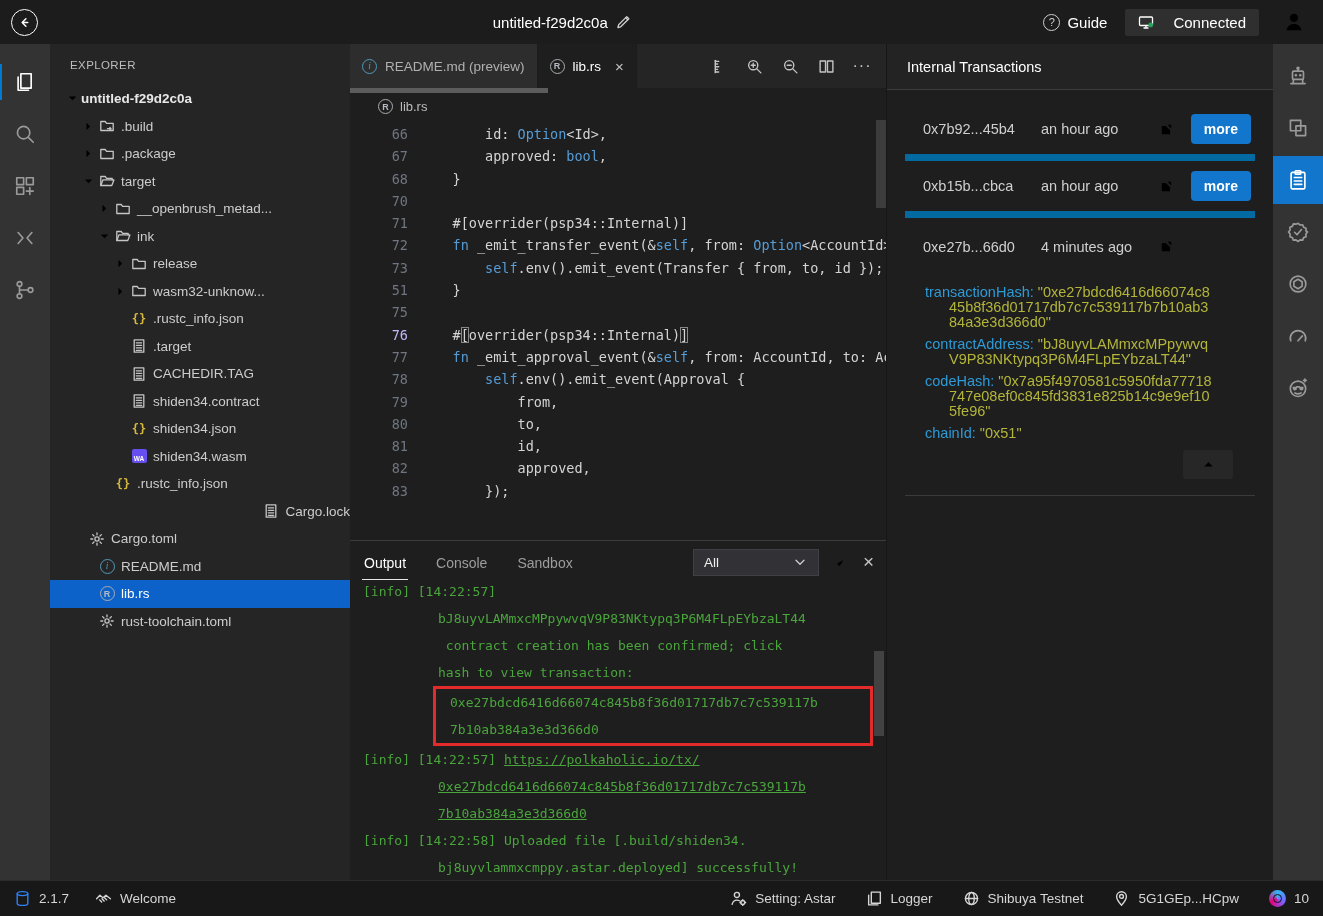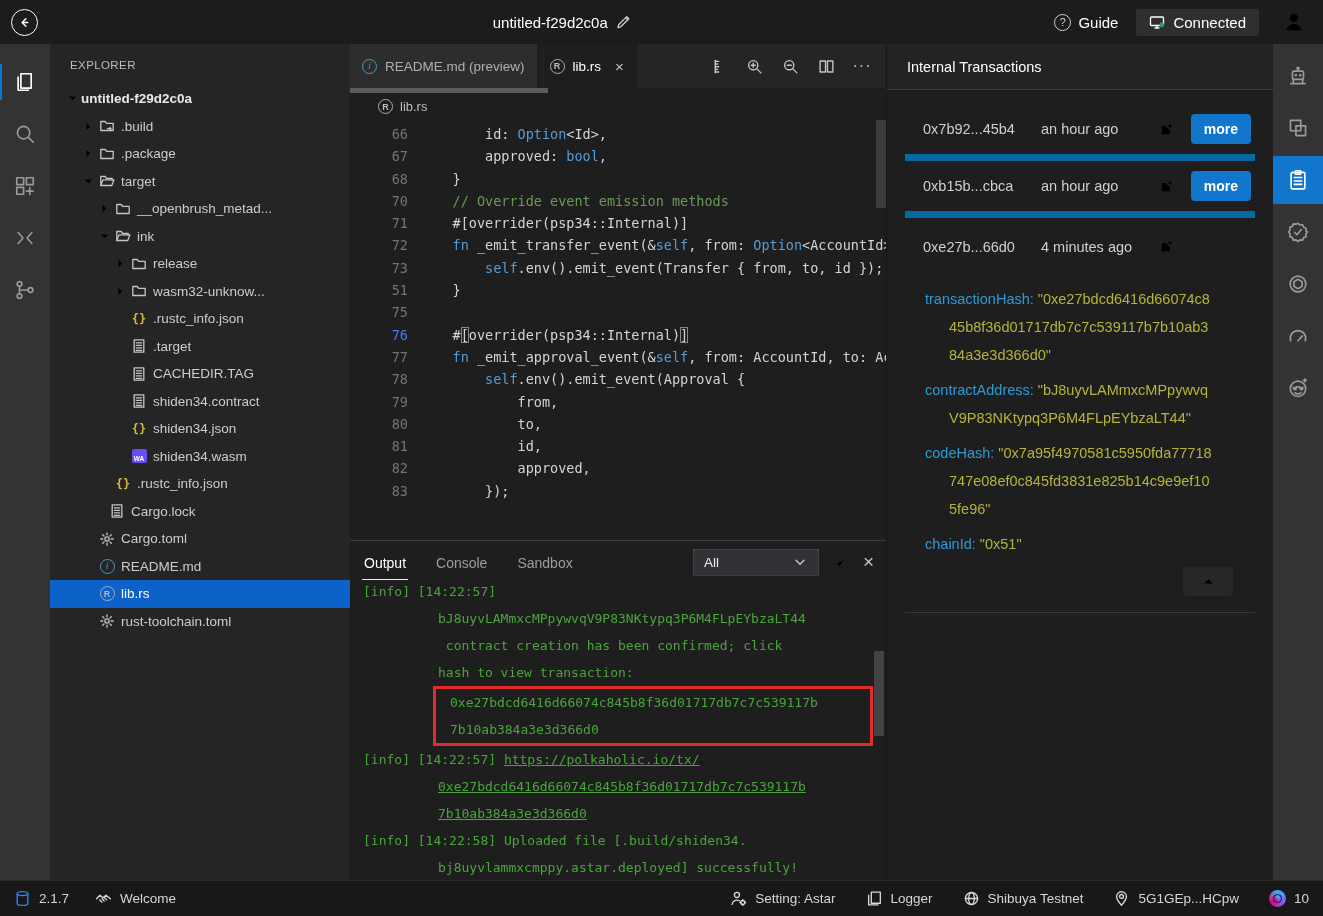--- a/index.html
+++ b/index.html
@@ -15,21 +15,21 @@
   .icon svg{width:16px;height:16px;stroke:currentColor;fill:none;stroke-width:1.3;stroke-linecap:round;stroke-linejoin:round}
 
   
   .titlebar{position:absolute;top:0;left:0;right:0;height:44px;background:#1c1c1c;display:flex;align-items:center;z-index:5}
   .back-btn{width:48px;height:44px;display:flex;align-items:center;justify-content:center;color:#fff;cursor:pointer}
   .back-circ{width:27px;height:27px;border:1.6px solid #fff;border-radius:50%;display:flex;align-items:center;justify-content:center}
   .win-title{position:absolute;left:42.5%;transform:translateX(-50%);display:flex;align-items:center;gap:8px;color:#fff;font-size:15px}
   .tb-right{margin-left:auto;display:flex;align-items:center;gap:18px;padding-right:12px}
   .guide{display:flex;align-items:center;gap:7px;color:#fff;font-size:15px;cursor:pointer}
   .qcirc{width:17px;height:17px;border:1.3px solid #cfcfcf;border-radius:50%;font-size:11px;color:#cfcfcf;display:flex;align-items:center;justify-content:center}
-  .connected-btn{display:flex;align-items:center;gap:8px;background:#2f2f2f;color:#fff;font-size:15px;padding:5px 13px;border-radius:2px;cursor:pointer}
+  .connected-btn{display:flex;align-items:center;gap:19px;background:#2f2f2f;color:#fff;font-size:15px;padding:5px 13px;border-radius:2px;cursor:pointer}
   .avatar{color:#fff;padding:0 6px;cursor:pointer}
   .avatar svg{width:22px;height:22px}
 
   
   .main{position:absolute;top:44px;bottom:36px;left:0;right:0;display:flex}
   .abar{width:50px;background:#333333;display:flex;flex-direction:column;align-items:stretch;flex:none}
   .abar .aitem{height:48px;display:flex;align-items:center;justify-content:center;color:#9a9a9a;cursor:pointer;position:relative;margin-bottom:4px}
   .abar .aitem svg{width:22px;height:22px;stroke-width:1.2}
   .abar.left .aitem.active{color:#fff}
   .abar.left .aitem.active::before{content:"";position:absolute;left:0;top:6px;bottom:6px;width:2px;background:#0078d4}
@@ -60,21 +60,21 @@
   .ed-actions{margin-left:auto;display:flex;align-items:center;gap:8px;padding-right:10px;color:#c5c5c5}
   .ed-actions .aic{width:28px;height:28px;display:flex;align-items:center;justify-content:center;cursor:pointer;border-radius:4px}
   .ed-actions .aic svg{width:17px;height:17px}
   .ellipsis-ic{font-size:16px;letter-spacing:1px;color:#c5c5c5}
   .tabs-scroll{height:5px;background:#1e1e1e;position:relative;flex:none}
   .tabs-scroll .thumb{position:absolute;left:0;top:0;height:5px;width:198px;background:#5c5c5c}
   .breadcrumb{height:27px;display:flex;align-items:center;gap:7px;padding-left:28px;font-size:13px;color:#bcbcbc;flex:none}
   .code{flex:1;overflow:hidden;font-family:"DejaVu Sans Mono",monospace;font-size:13.5px;line-height:22.3px;position:relative;padding-top:3px}
   .cl{display:flex;white-space:pre}
   .ln{width:58px;text-align:right;color:#6e7681;flex:none;padding-right:0}
-  .cl.cur .ln{color:#3b82f6}
+  .cl.cur .ln{color:#c4b5fd}
   .lc{padding-left:12px;color:#d4d4d4}
   .tk-b{color:#569cd6}
   .tk-c{color:#6a9955}
   .tk-box{outline:1px solid #888;outline-offset:-1px}
   .ed-scroll{position:absolute;right:0;top:0;width:10px;height:88px;background:#3c3c3c}
 
   
   .panel{height:340px;flex:none;border-top:1px solid #3c3c3c;display:flex;flex-direction:column;position:relative}
   .panel-head{height:42px;display:flex;align-items:center;padding:0 12px;background:#1e1e1e;position:relative;z-index:2;flex:none}
   .ptab{font-size:14px;color:#9d9d9d;margin-right:26px;padding:10px 2px 8px;cursor:pointer}
@@ -95,21 +95,21 @@
   .rpanel{width:387px;flex:none;background:#1e1e1e;border-left:1px solid #161616;overflow:hidden}
   .rp-head{height:46px;display:flex;align-items:center;padding-left:20px;font-size:14.5px;color:#fff;border-bottom:1px solid #3c3c3c;background:#232324}
   .tx-row{height:57px;display:flex;align-items:center;margin:0 18px;padding:0 4px 0 18px;border-bottom:7px solid #0369a1;font-size:14.5px;color:#cfcfcf}
   .tx-row.noline{border-bottom:none}
   .tx-row:first-of-type{margin-top:14px}
   .tx-hash{width:118px}
   .tx-time{width:118px}
   .tx-link{color:#b9b9b9;margin-right:14px;cursor:pointer}
   .tx-link svg{width:15px;height:15px}
   .more-btn{margin-left:auto;background:var(--accent);color:#fff;font-weight:bold;font-size:14px;border:none;border-radius:4px;padding:7px 13px;cursor:pointer}
-  .tx-detail{padding:10px 30px 0 38px;font-size:14.5px;line-height:28px}
+  .tx-detail{padding:10px 30px 0 38px;font-size:14.5px;line-height:15px}
   .kv{padding-left:24px;text-indent:-24px;word-break:break-all;margin-bottom:7px;max-width:290px}
   .kv .k{color:var(--keyblue)}
   .kv .v{color:var(--olive)}
   .collapse-row{display:flex;justify-content:flex-end;padding:2px 40px 0 0}
   .collapse-btn{width:50px;height:29px;background:#272727;border-radius:3px;display:flex;align-items:center;justify-content:center;color:#e8e8e8;cursor:pointer}
   .collapse-btn svg{width:15px;height:15px;stroke-width:1.6}
   .rp-div{border-top:1px solid #3a3a3a;margin:16px 18px 0 18px}
 
   
   .statusbar{position:absolute;bottom:0;left:0;right:0;height:36px;background:#181818;border-top:1px solid #2b2b2b;display:flex;align-items:center;font-size:13.5px;color:#d6d6d6;padding:0 14px}
@@ -392,33 +392,33 @@
             </span>
             <span class="lbl">shiden34.wasm</span>
           </div>
           <div class="trow" style="padding-left: 46px;">
             <span class="chev"></span>
             <span class="ficon">
               <span class="json-ic">{}</span>
             </span>
             <span class="lbl">.rustc_info.json</span>
           </div>
-          <div class="trow" style="padding-left: 40px;">
+          <div class="trow" style="padding-left: 40px; justify-content: flex-end;">
             <span class="chev"></span>
             <span class="ficon">
               <span class="icon">
                 <svg viewBox="0 0 16 16">
                   <rect x="3.2" y="1.8" width="9.6" height="12.4"></rect>
                   <path d="M5.3 4.8h5.4M5.3 7.3h5.4M5.3 9.8h5.4M5.3 12.3h5.4"></path>
                 </svg>
               </span>
             </span>
             <span class="lbl">Cargo.lock</span>
           </div>
-          <div class="trow" style="padding-left: 30px;">
+          <div class="trow" style="padding-left: 20px;">
             <span class="chev"></span>
             <span class="ficon">
               <span class="icon">
                 <svg viewBox="0 0 16 16">
                   <circle cx="8" cy="8" r="2.1"></circle>
                   <path d="M8 1.8v2M8 12.2v2M1.8 8h2M12.2 8h2M3.6 3.6l1.4 1.4M11 11l1.4 1.4M12.4 3.6 11 5M5 11l-1.4 1.4"></path>
                 </svg>
               </span>
             </span>
             <span class="lbl">Cargo.toml</span>
@@ -508,21 +508,21 @@
         </div>
       <div class="breadcrumb">
         <span class="rust-ic">R</span>
         <span>lib.rs</span>
       </div>
       <div class="code" id="code">
         <div class="ed-scroll"></div>
       <div class="cl"><span class="ln">66</span><span class="lc"><span>        id: </span><span class="tk-b">Option</span><span>&lt;Id&gt;,</span></span></div>
           <div class="cl"><span class="ln">67</span><span class="lc"><span>        approved: </span><span class="tk-b">bool</span><span>,</span></span></div>
           <div class="cl"><span class="ln">68</span><span class="lc"><span>    }</span></span></div>
-          <div class="cl"><span class="ln">70</span><span class="lc"><span class="tk-c">    // Override event emission methods</span></span></div>
+          <div class="cl"><span class="ln">70</span></div>
           <div class="cl"><span class="ln">71</span><span class="lc"><span>    #[overrider(psp34::Internal)]</span></span></div>
           <div class="cl"><span class="ln">72</span><span class="lc"><span>    </span><span class="tk-b">fn</span><span> _emit_transfer_event(&amp;</span><span class="tk-b">self</span><span>, from: </span><span class="tk-b">Option</span><span>&lt;AccountId&gt;, t</span></span></div>
           <div class="cl"><span class="ln">73</span><span class="lc"><span>        </span><span class="tk-b">self</span><span>.env().emit_event(Transfer { from, to, id });</span></span></div>
           <div class="cl"><span class="ln">51</span><span class="lc"><span>    }</span></span></div>
           <div class="cl"><span class="ln">75</span><span class="lc"></span></div>
           <div class="cl cur"><span class="ln">76</span><span class="lc"><span>    #</span><span class="tk-box">[</span><span>overrider(psp34::Internal)</span><span class="tk-box">]</span></span></div>
           <div class="cl"><span class="ln">77</span><span class="lc"><span>    </span><span class="tk-b">fn</span><span> _emit_approval_event(&amp;</span><span class="tk-b">self</span><span>, from: AccountId, to: Accou</span></span></div>
           <div class="cl"><span class="ln">78</span><span class="lc"><span>        </span><span class="tk-b">self</span><span>.env().emit_event(Approval {</span></span></div>
           <div class="cl"><span class="ln">79</span><span class="lc"><span>            from,</span></span></div>
           <div class="cl"><span class="ln">80</span><span class="lc"><span>            to,</span></span></div>

